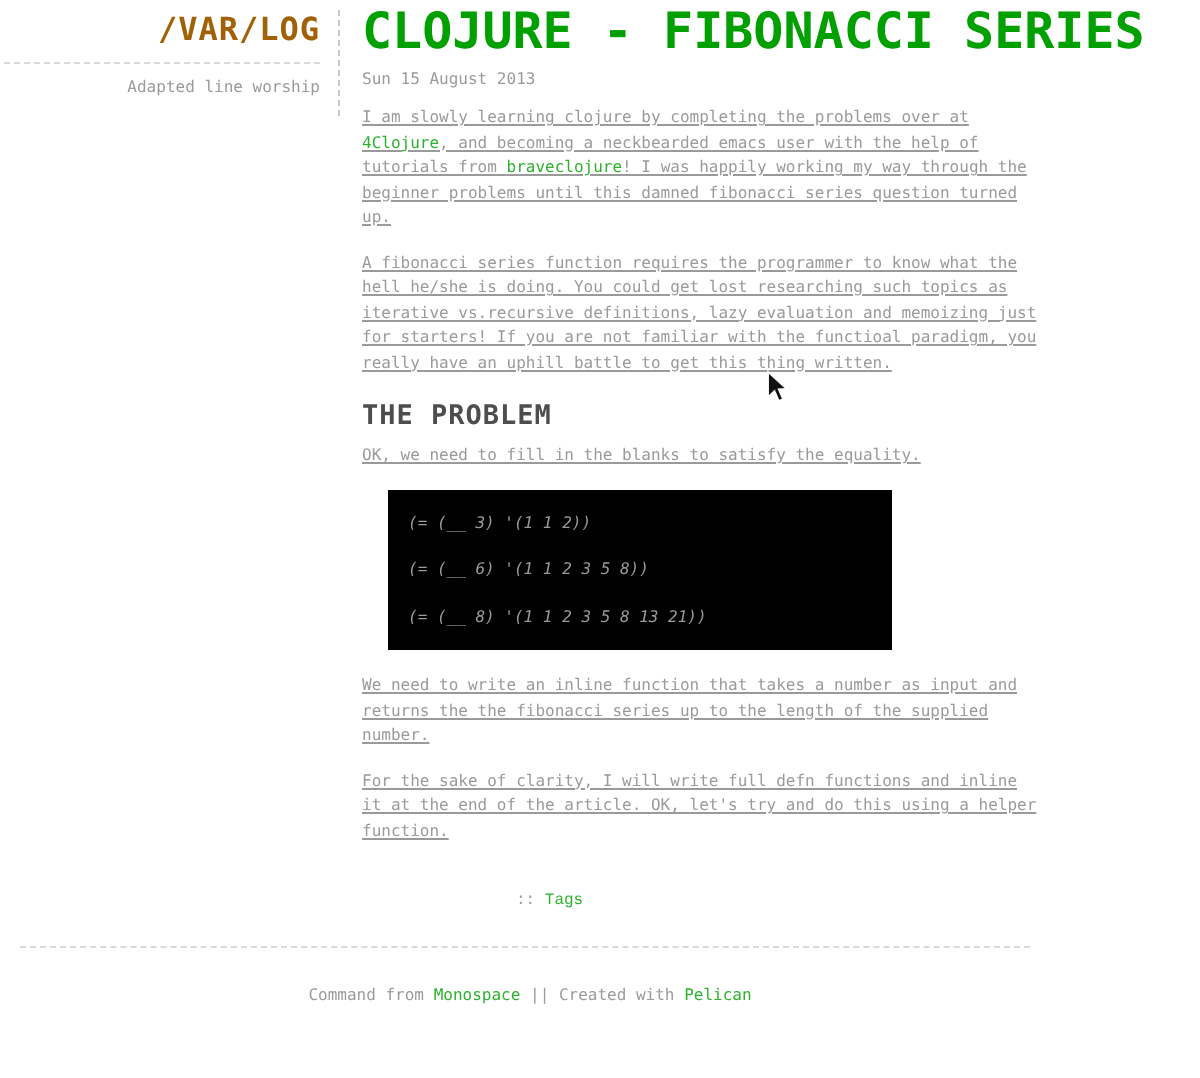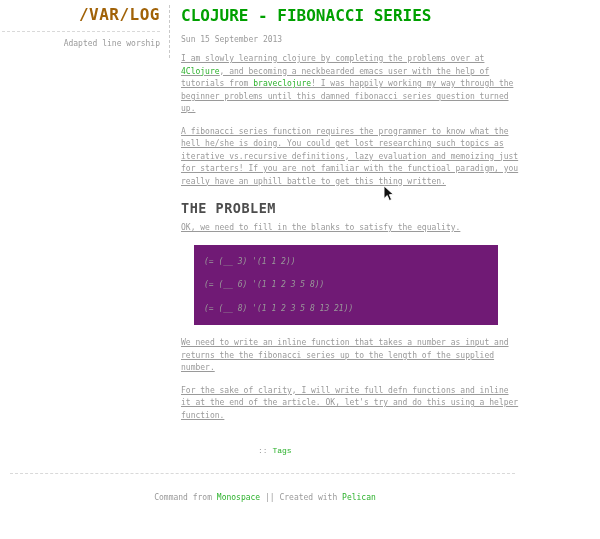--- a/index.html
+++ b/index.html
@@ -30,21 +30,21 @@
   .sidebar-divider {
     border: none;
     border-top: 1px dashed #d9d9d9;
     margin: 7px 0 6px;
   }
   .tagline { font-size: 8px; color: #9a9a9a; line-height: 11px; }
 
   
   .main { margin-left: 181px; width: 339px; padding-top: 5px; }
   .article-title {
-    font-size: 16px; font-weight: bold;
+    font-size: 25px; font-weight: bold;
     color: #00a000;
     line-height: 22px;
     margin-bottom: 8px;
     white-space: nowrap;
   }
   .date { font-size: 8px; color: #9a9a9a; line-height: 10px; margin-bottom: 8px; }
   .para {
     font-size: 8px; color: #9a9a9a;
     line-height: 12.5px;
     margin-bottom: 10px;
@@ -52,23 +52,23 @@
   }
   .green-link { color: #2db22d; text-decoration: none; }
   .h2 {
     font-size: 13.5px; font-weight: bold;
     color: #4d4d4d;
     line-height: 16px;
     margin: 12px 0 6px;
     letter-spacing: 0.5px;
   }
   .codeblock {
-    background: #701a75;
+    background: #000000;
     margin: 10px 0 12px 13px;
-    width: 304px;
+    width: 252px;
     padding: 11px 10px;
   }
   .code-line {
     font-size: 8px; font-style: italic; color: #9a9a9a;
     line-height: 11.5px; margin-bottom: 12px;
     white-space: pre;
   }
   .code-line:last-child { margin-bottom: 0; }
   .tags-row { margin: 23px 0 0 77px; font-size: 8px; line-height: 12px; color: #9a9a9a; font-family: Liberation Mono, monospace; }
 
@@ -95,21 +95,21 @@
 <div class="page">
 
   <div class="sidebar">
     <a href="#" class="site-title">/VAR/LOG</a>
     <hr class="sidebar-divider">
     <div class="tagline">Adapted line worship</div>
   </div>
 
   <div class="main">
     <h1 class="article-title">CLOJURE - FIBONACCI SERIES</h1>
-    <div class="date">Sun 15 September 2013</div>
+    <div class="date">Sun 15 August 2013</div>
 
     <p class="para"><span>I am slowly learning clojure by completing the problems over at </span><a href="#" class="green-link">4Clojure</a><span>, and becoming a neckbearded emacs user with the help of tutorials from </span><a href="#" class="green-link">braveclojure</a><span>! I was happily working my way through the beginner problems until this damned fibonacci series question turned up.</span></p>
 
     <p class="para">A fibonacci series function requires the programmer to know what the hell he/she is doing. You could get lost researching such topics as iterative vs.recursive definitions, lazy evaluation and memoizing just for starters! If you are not familiar with the functioal paradigm, you really have an uphill battle to get this thing written.</p>
 
     <h2 class="h2">THE PROBLEM</h2>
 
     <p class="para">OK, we need to fill in the blanks to satisfy the equality.</p>
 
     <div class="codeblock">

